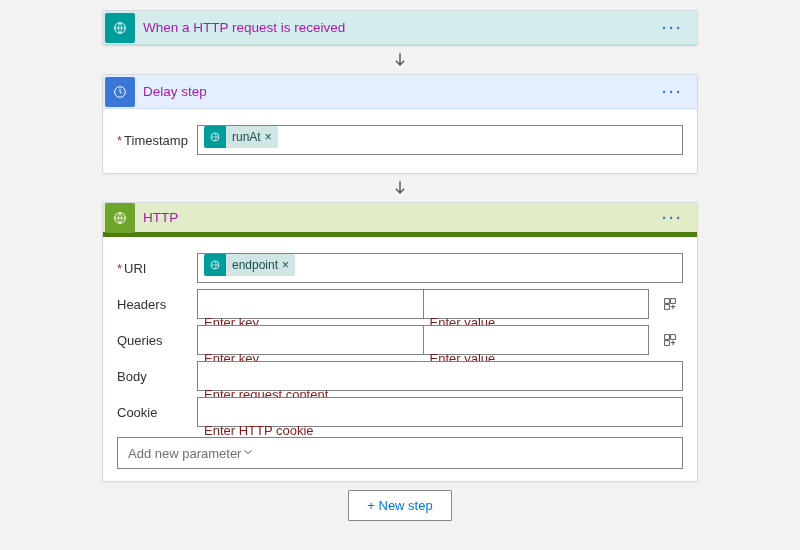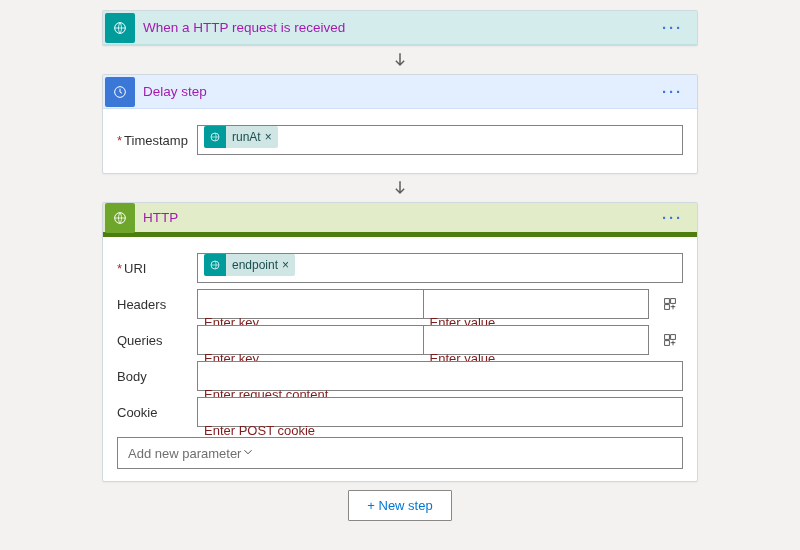--- a/index.html
+++ b/index.html
@@ -257,21 +257,21 @@
       <div class="row">
         <div class="label">Body</div>
         <div class="field">
             <span class="placeholder">Enter request content</span>
           </div>
       </div>
 
       <div class="row">
         <div class="label">Cookie</div>
         <div class="field">
-            <span class="placeholder">Enter POST cookie</span>
+            <span class="placeholder">Enter HTTP cookie</span>
           </div>
       </div>
 
       <div class="add-param">
         <span>Add new parameter</span>
         <span class="chev"><svg viewBox="0 0 24 24">
               <path d="M6 9l6 6 6-6"></path>
             </svg></span>
       </div>
 

